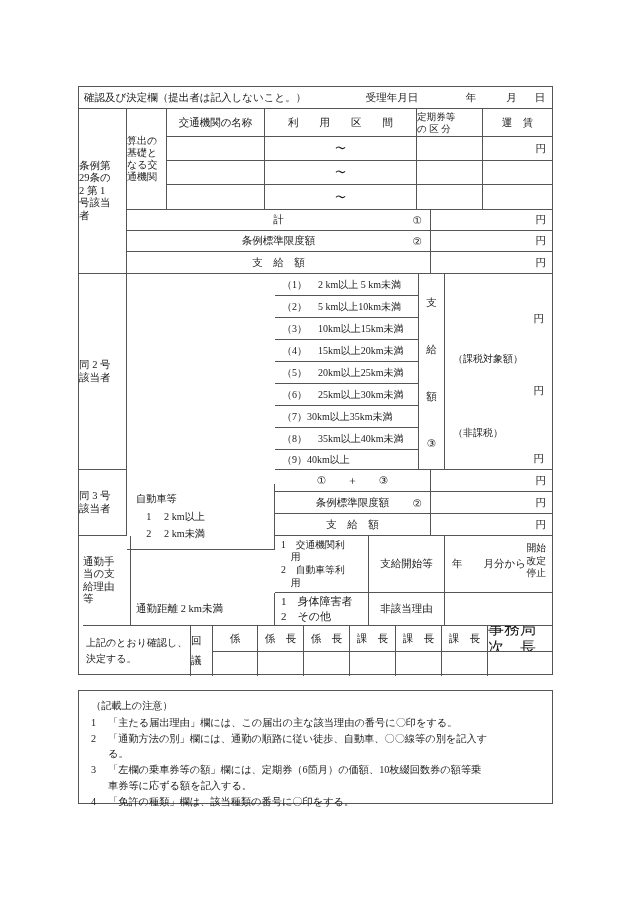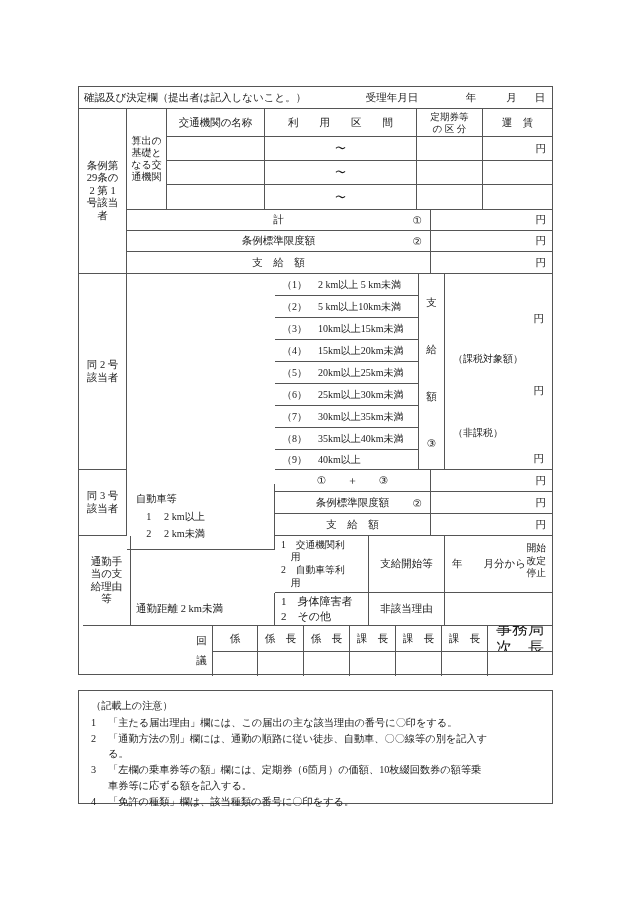--- a/index.html
+++ b/index.html
@@ -60,21 +60,21 @@
 
   .pad-l { padding-left: 5px; }
   .pad-r { padding-right: 6px; }
   .fs10 { font-size: 10px; }
   .fs105{ font-size: 10.5px; }
 
   
   .stacklabel {
     display: flex;
     flex-direction: column;
-    align-items: center;
+    align-items: flex-start;
     justify-content: center;
     line-height: 1.18;
     text-align: center;
     width: 100%;
     font-size: 10.5px;
   }
   .stacklabel span { display: block; white-space: nowrap; }
 
   
   .spread { letter-spacing: 0; width: 100%; text-align: center; }
@@ -234,29 +234,29 @@
     <div class="cell br bb c-left" style="left:196px;top:275px;width:144px;height:22px;padding-left:7px;">
       <span class="fs10">（5）</span>
       <span class="fs10" style="margin-left:11px;">20km以上25km未満</span>
     </div>
     <div class="cell br bb c-left" style="left:196px;top:297px;width:144px;height:22px;padding-left:7px;">
       <span class="fs10">（6）</span>
       <span class="fs10" style="margin-left:11px;">25km以上30km未満</span>
     </div>
     <div class="cell br bb c-left" style="left:196px;top:319px;width:144px;height:22px;padding-left:7px;">
       <span class="fs10">（7）</span>
-      <span class="fs10" style="margin-left:11px;">30km以上35km未満</span>
+      <span class="fs10" style="">30km以上35km未満</span>
     </div>
     <div class="cell br bb c-left" style="left:196px;top:341px;width:144px;height:22px;padding-left:7px;">
       <span class="fs10">（8）</span>
       <span class="fs10" style="margin-left:11px;">35km以上40km未満</span>
     </div>
     <div class="cell br bb c-left" style="left:196px;top:363px;width:144px;height:20px;padding-left:7px;">
       <span class="fs10">（9）</span>
-      <span class="fs10" style="margin-left:11px;text-align:right;">40km以上</span>
+      <span class="fs10" style="text-align:right;">40km以上</span>
     </div>
 
     <div class="cell br bb" style="left:340px;top:187px;width:26px;height:196px;flex-direction:column;align-items:center;justify-content:space-around;padding:6px 0 4px 0;">
       <span class="fs105">支</span>
       <span class="fs105">給</span>
       <span class="fs105">額</span>
       <span class="fs105">③</span>
     </div>
 
     <div class="cell bb" style="left:366px;top:187px;width:107px;height:196px;flex-direction:column;">
@@ -339,20 +339,26 @@
       <div class="multiline" style="font-size:11px;line-height:1.35;">
         <span>1　身体障害者</span>
         <span>2　その他</span>
       </div>
     </div>
     <div class="cell br bb c-center fs105" style="left:290px;top:506px;width:76px;height:33px;">
       <span>非該当理由</span>
     </div>
     <div class="cell bb" style="left:366px;top:506px;width:107px;height:33px;"></div>
 
+    <div class="cell br c-left" style="left:0;top:539px;width:112px;height:50px;padding-left:7px;">
+      <div class="multiline" style="font-size:10px;line-height:1.6;">
+        <span>上記のとおり確認し、</span>
+        <span>決定する。</span>
+      </div>
+    </div>
     <div class="cell br c-center" style="left:112px;top:539px;width:22px;height:50px;">
       <div class="stacklabel" style="font-size:10.5px;line-height:1.9;">
         <span>回</span>
         <span>議</span>
       </div>
     </div>
 
     <div class="cell br bb c-center fs105" style="left:134px;top:539px;width:45px;height:26px;">
       <span>係</span>
     </div>

